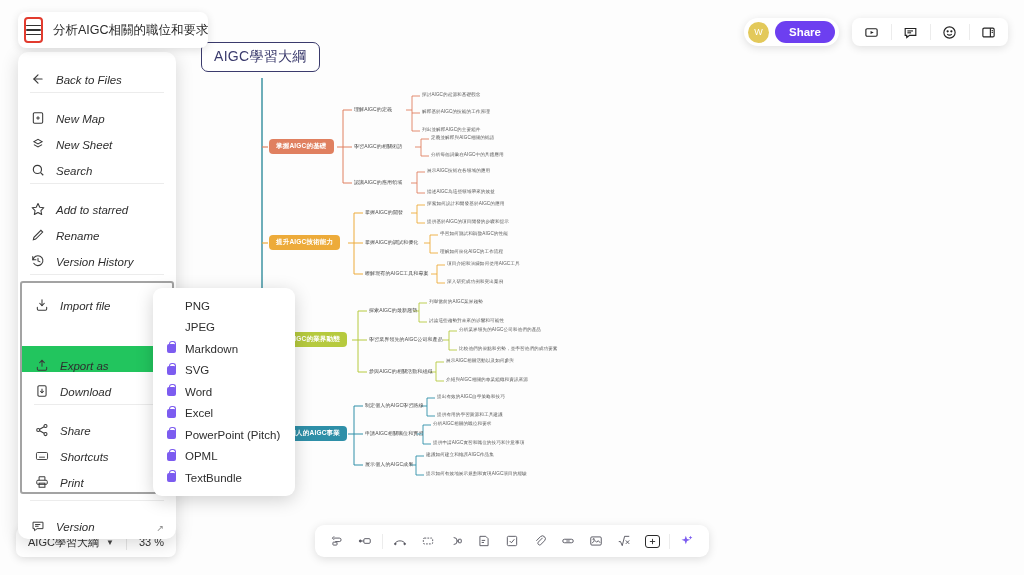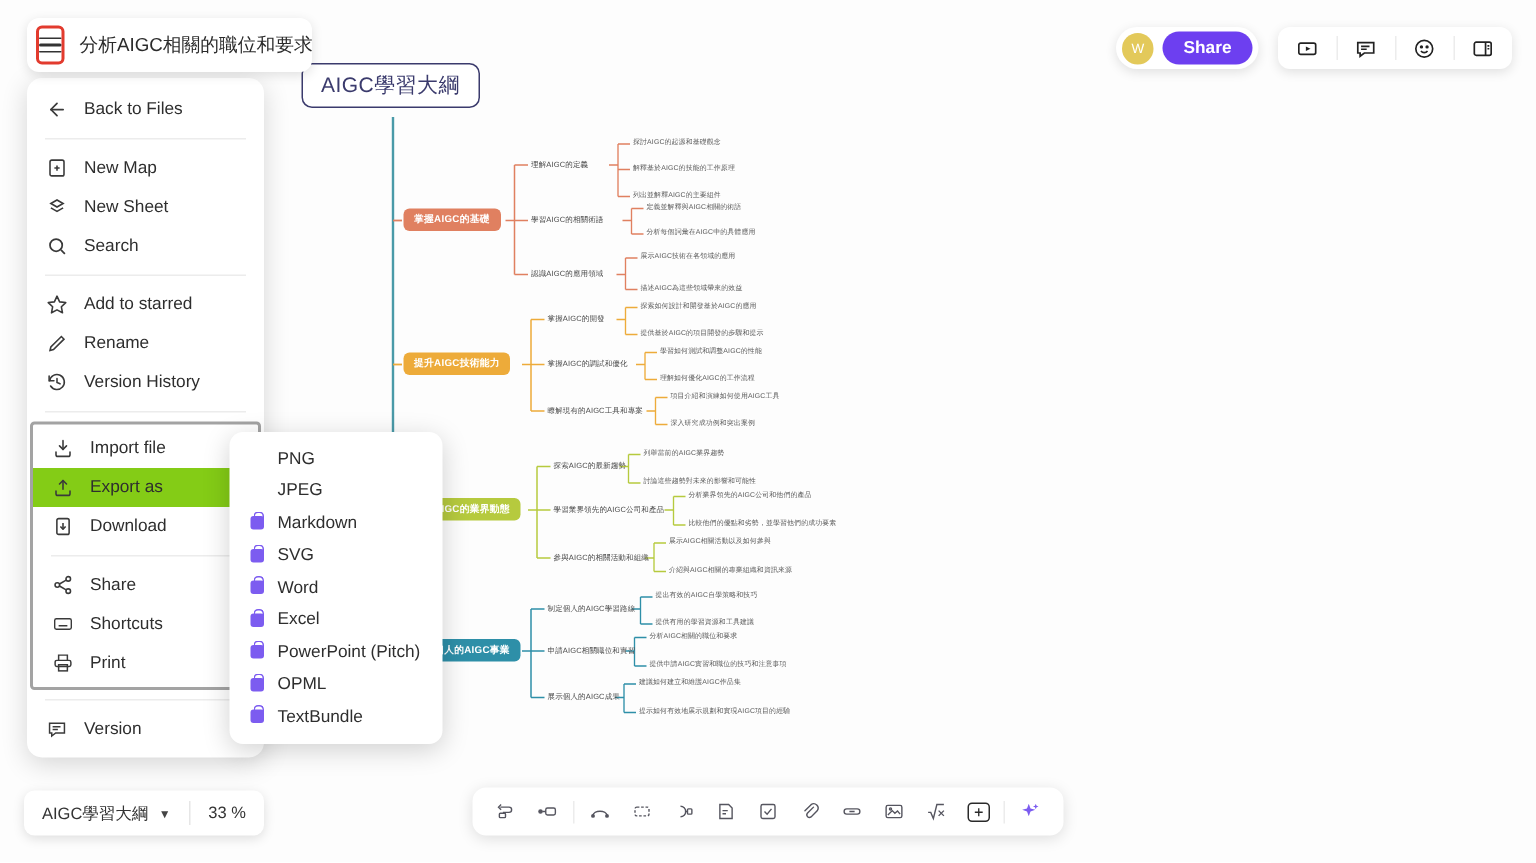--- a/index.html
+++ b/index.html
@@ -28,25 +28,25 @@
   .doc-title { font-size: 12.5px; color: #2b2b2b; white-space: nowrap; }
 
   
   .menu {
     position: absolute; left: 18px; top: 52px; width: 158px;
     background: #fff; border-radius: 10px;
     box-shadow: 0 4px 18px rgba(0,0,0,.16);
     padding: 8px 0 6px 0; z-index: 30;
   }
   .mi {
-    display: flex; align-items: center; gap: 11px;
+    display: flex; align-items: flex-end; gap: 11px;
     height: 26px; padding: 0 12px; font-size: 11.5px; color: #2e2e2e;
-    cursor: pointer; position: relative;
-  }
-  .mi.active { background: #84cc16; }
+    cursor: pointer; position: relative; font-style: italic;
+  }
+  .mi.active { background: #22c55e; margin-top: 34px; }
   .mi .ico { width: 15px; height: 15px; flex: 0 0 15px; display: flex; align-items: center; justify-content: center; color: #3a3a3a; }
   .mi .ico svg { width: 14px; height: 14px; display: block; }
   .mi .caret { margin-left: auto; font-size: 10px; color: #555; }
   .mi .ext { margin-left: auto; font-size: 9px; color: #888; }
   .sep { height: 1px; background: #ececec; margin: 6px 12px; }
   .hl-group {
     border: 2px solid #a3a3a3; border-radius: 3px; margin: 0 2px;
     padding: 3px 0;
   }
 

